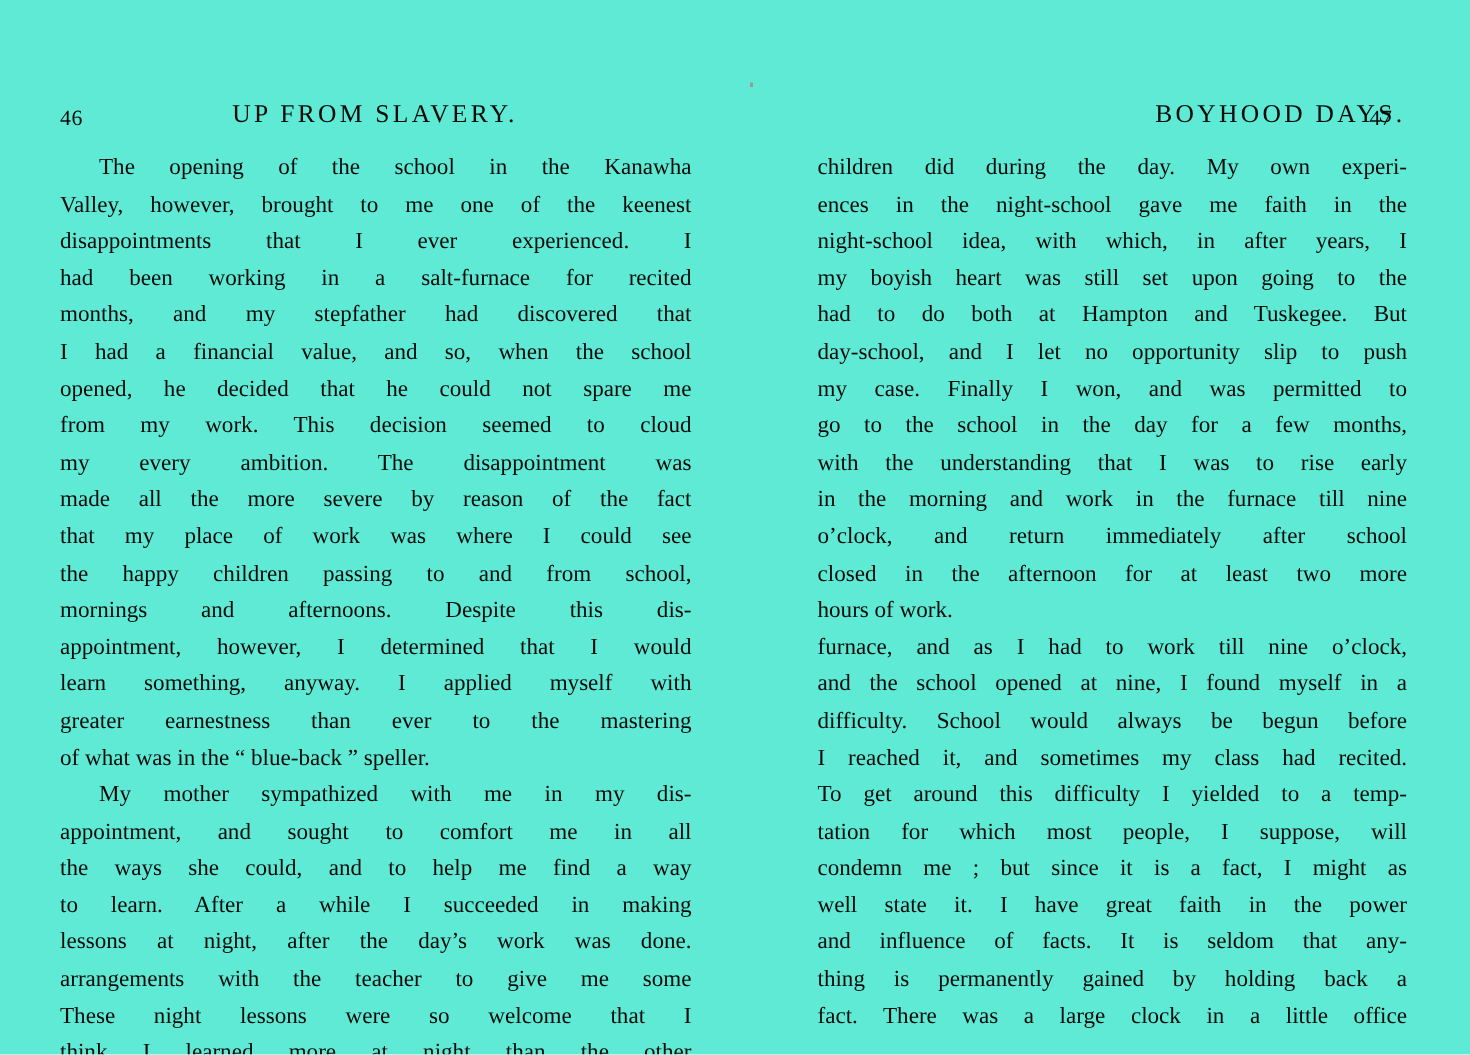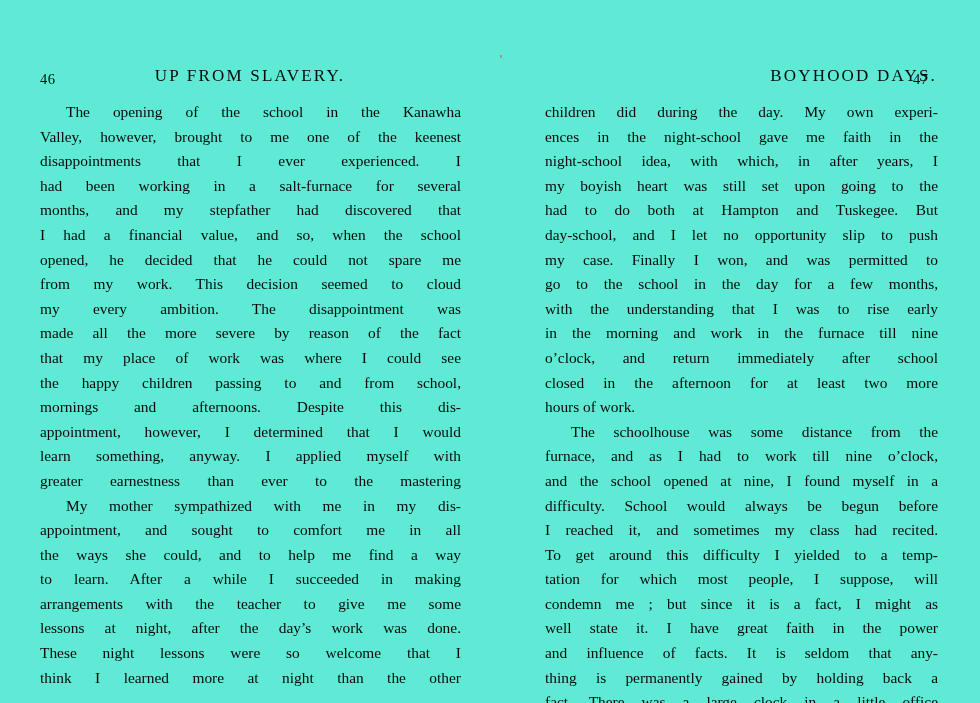--- a/index.html
+++ b/index.html
@@ -106,58 +106,58 @@
 
     <span class="running-head running-head-right">BOYHOOD DAYS.</span>
 
     <span class="folio folio-right">47</span>
   </div>
 
   <div class="column column-left" id="col-left">
       <span class="line indent">The opening of the school in the Kanawha</span>
       <span class="line">Valley, however, brought to me one of the keenest</span>
       <span class="line">disappointments that I ever experienced.     I</span>
-      <span class="line">had been working in a salt-furnace for several</span>
+      <span class="line">had been working in a salt-furnace for recited</span>
       <span class="line">months, and my stepfather had discovered that</span>
       <span class="line">I had a financial value, and so, when the school</span>
       <span class="line">opened, he decided that he could not spare me</span>
       <span class="line">from my work.   This decision seemed to cloud</span>
       <span class="line">my every ambition.   The disappointment was</span>
       <span class="line">made all the more severe by reason of the fact</span>
       <span class="line">that my place of work was where I could see</span>
       <span class="line">the happy children passing to and from school,</span>
       <span class="line">mornings and afternoons.   Despite this dis-</span>
       <span class="line">appointment, however, I determined that I would</span>
       <span class="line">learn something, anyway.   I applied myself with</span>
       <span class="line">greater earnestness than ever to the mastering</span>
+      <span class="line ragged">of what was in the “ blue-back ” speller.</span>
       <span class="line indent">My mother sympathized with me in my dis-</span>
       <span class="line">appointment, and sought to comfort me in all</span>
       <span class="line">the ways she could, and to help me find a way</span>
       <span class="line">to learn.   After a while I succeeded in making</span>
+      <span class="line">lessons at night, after the day’s work was done.</span>
       <span class="line">arrangements with the teacher to give me some</span>
-      <span class="line">lessons at night, after the day’s work was done.</span>
       <span class="line">These night lessons were so welcome that I</span>
       <span class="line">think I learned more at night than the other</span>
     </div>
 
   <div class="column column-right" id="col-right">
       <span class="line">children did during the day.   My own experi-</span>
       <span class="line">ences in the night-school gave me faith in the</span>
       <span class="line">night-school idea, with which, in after years, I</span>
       <span class="line">my boyish heart was still set upon going to the</span>
       <span class="line">had to do both at Hampton and Tuskegee.   But</span>
       <span class="line">day-school, and I let no opportunity slip to push</span>
       <span class="line">my case.   Finally I won, and was permitted to</span>
       <span class="line">go to the school in the day for a few months,</span>
       <span class="line">with the understanding that I was to rise early</span>
       <span class="line">in the morning and work in the furnace till nine</span>
       <span class="line">o’clock, and return immediately after school</span>
       <span class="line">closed in the afternoon for at least two more</span>
       <span class="line ragged">hours of work.</span>
-      <span class="line indent">The schoolhouse was some distance from the</span>
       <span class="line">furnace, and as I had to work till nine o’clock,</span>
       <span class="line">and the school opened at nine, I found myself in a</span>
       <span class="line">difficulty.   School would always be begun before</span>
       <span class="line">I reached it, and sometimes my class had recited.</span>
       <span class="line">To get around this difficulty I yielded to a temp-</span>
       <span class="line">tation for which most people, I suppose, will</span>
       <span class="line">condemn me ; but since it is a fact, I might as</span>
       <span class="line">well state it.   I have great faith in the power</span>
       <span class="line">and influence of facts.   It is seldom that any-</span>
       <span class="line">thing is permanently gained by holding back a</span>

